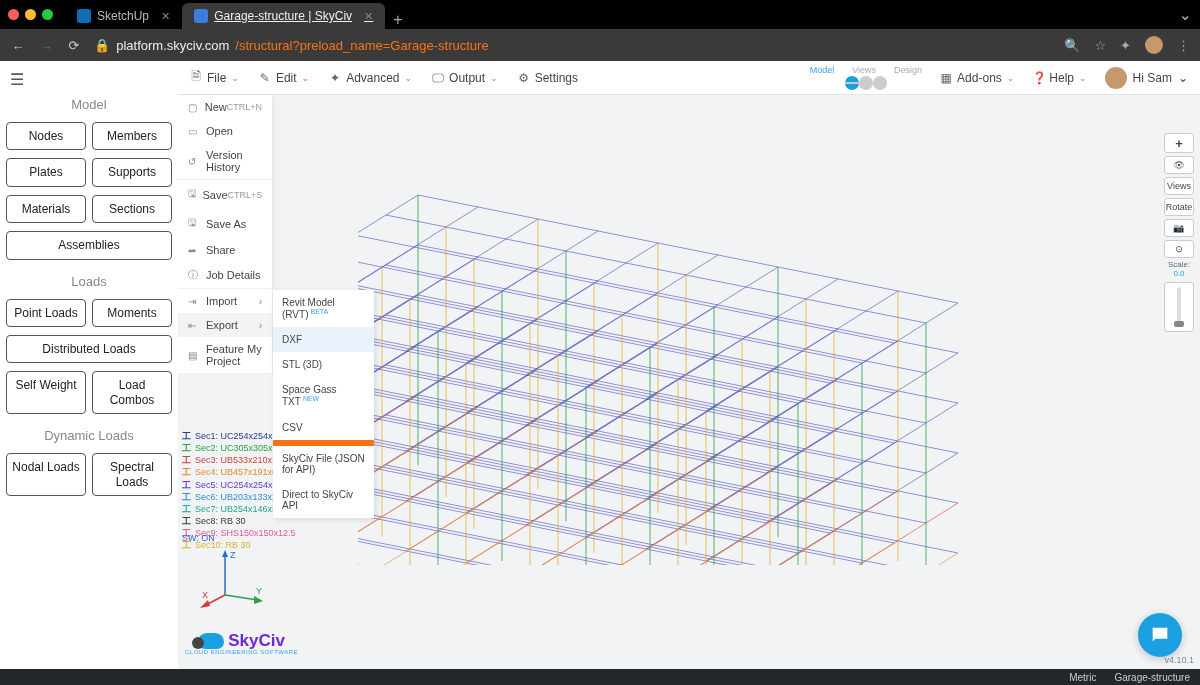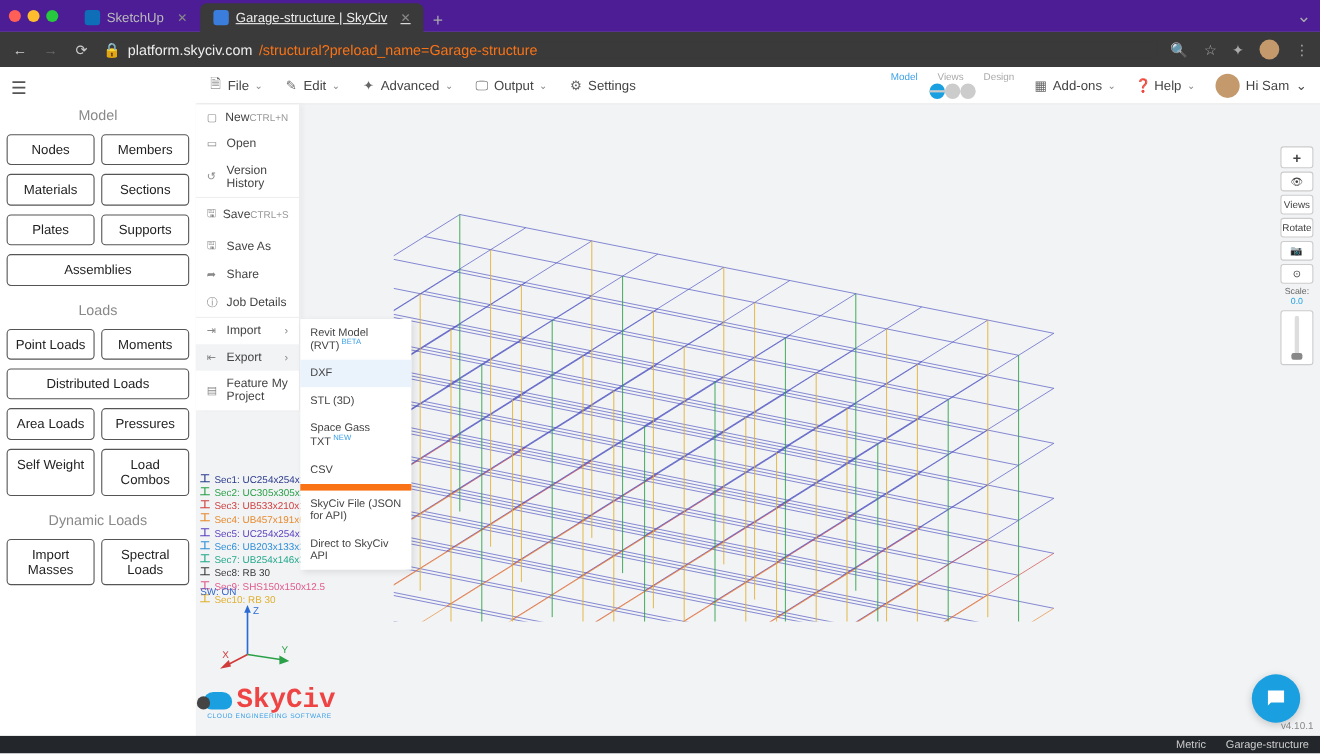--- a/index.html
+++ b/index.html
@@ -1,19 +1,19 @@
 <!DOCTYPE html>
 <html><head>
 <meta charset="utf-8">
 <style>
 * { margin:0; padding:0; box-sizing:border-box; font-family:-apple-system,BlinkMacSystemFont,"Segoe UI",Arial,sans-serif; }
 body { width:1200px; height:685px; background:#fff; overflow:hidden; position:relative; }
 
 
-.chrome-top { background:#4c1d95; height:29px; display:flex; align-items:center; padding:0 8px; }
+.chrome-top { background:#000000; height:29px; display:flex; align-items:center; padding:0 8px; }
 .traffic { display:flex; gap:6px; margin-right:12px; }
 .traffic span { width:11px; height:11px; border-radius:50%; }
 .traffic .r{background:#ff5f56}.traffic .y{background:#ffbd2e}.traffic .g{background:#27c93f}
 .tabs { display:flex; align-items:flex-end; height:100%; }
 .tab { display:flex; align-items:center; gap:6px; color:#bbb; font-size:12px; padding:6px 12px; border-radius:6px 6px 0 0; cursor:pointer; }
 .tab.active { background:#3a3a3a; color:#eee;text-decoration:underline; }
 .tab .fav { width:14px; height:14px; border-radius:3px; background:#3b7ddd; display:inline-block; }
 .tab .fav.su { background:#0e6eb8; }
 .tab .x { color:#888; margin-left:6px; font-size:11px; }
 .plus { color:#aaa; font-size:16px; padding:0 8px; cursor:pointer; }
@@ -94,21 +94,21 @@
 .sw-ind { position:absolute; left:182px; top:533px; font-size:9px; color:#3366cc; z-index:6; }
 
 
 .axes { position:absolute; left:200px; top:550px; z-index:6; }
 
 
 .logo { position:absolute; left:185px; bottom:30px; z-index:6; display:flex; flex-direction:column; align-items:center; }
 .logo-row { display:flex; align-items:center; gap:4px; }
 .logo-cloud { width:26px; height:16px; background:#1aa0e0; border-radius:10px 10px 8px 8px; position:relative; }
 .logo-cloud::before { content:""; position:absolute; left:-6px; top:4px; width:12px; height:12px; background:#444; border-radius:50%; }
-.logo-text { font-size:25px; font-weight:bold; color:#ef4444;font-family:Liberation Mono, monospace; }
+.logo-text { font-size:17px; font-weight:bold; color:#6d28d9; }
 .logo-sub { font-size:6px; color:#3aa0e8; letter-spacing:0.5px; margin-top:-2px; }
 
 
 .chat { position:absolute; right:18px; bottom:28px; width:44px; height:44px; border-radius:50%; background:#1aa0e0; display:flex; align-items:center; justify-content:center; color:#fff; font-size:20px; box-shadow:0 2px 8px rgba(0,0,0,0.2); cursor:pointer; z-index:8; }
 
 
 .status { position:absolute; left:0; right:0; bottom:0; height:16px; background:#23272b; color:#ccc; font-size:10px; display:flex; align-items:center; justify-content:flex-end; padding:0 10px; gap:18px; }
 .status .ver { position:absolute; right:6px; top:-14px; color:#888; font-size:9px; }
 
 </style>
@@ -158,51 +158,47 @@
 <span class="hamburger">☰</span>
 
 <div class="app">
   <div class="sidebar">
     <div class="sb-title">Model</div>
     <div class="sb-row">
       <div class="sb-btn">Nodes</div>
       <div class="sb-btn">Members</div>
     </div>
     <div class="sb-row">
+      <div class="sb-btn">Plates</div>
+      <div class="sb-btn">Supports</div>
+    </div>
+    <div class="sb-row">
       <div class="sb-btn">Materials</div>
       <div class="sb-btn">Sections</div>
     </div>
     <div class="sb-row">
-      <div class="sb-btn">Plates</div>
-      <div class="sb-btn">Supports</div>
-    </div>
-    <div class="sb-row">
       <div class="sb-btn wide">Assemblies</div>
     </div>
 
     <div class="sb-title">Loads</div>
     <div class="sb-row">
       <div class="sb-btn">Point Loads</div>
       <div class="sb-btn">Moments</div>
     </div>
     <div class="sb-row">
       <div class="sb-btn wide">Distributed Loads</div>
     </div>
     <div class="sb-row">
-      <div class="sb-btn">Area Loads</div>
-      <div class="sb-btn">Pressures</div>
-    </div>
-    <div class="sb-row">
       <div class="sb-btn">Self Weight</div>
       <div class="sb-btn">Load Combos</div>
     </div>
 
     <div class="sb-title">Dynamic Loads</div>
     <div class="sb-row">
-      <div class="sb-btn">Import Masses</div>
+      <div class="sb-btn">Nodal Loads</div>
       <div class="sb-btn">Spectral Loads</div>
     </div>
   </div>
 </div>
 
 <div class="toolbar">
   <div class="tb-item">
     <span class="ico">🗎</span>
     <span>File</span>
     <span class="caret">⌄</span>

